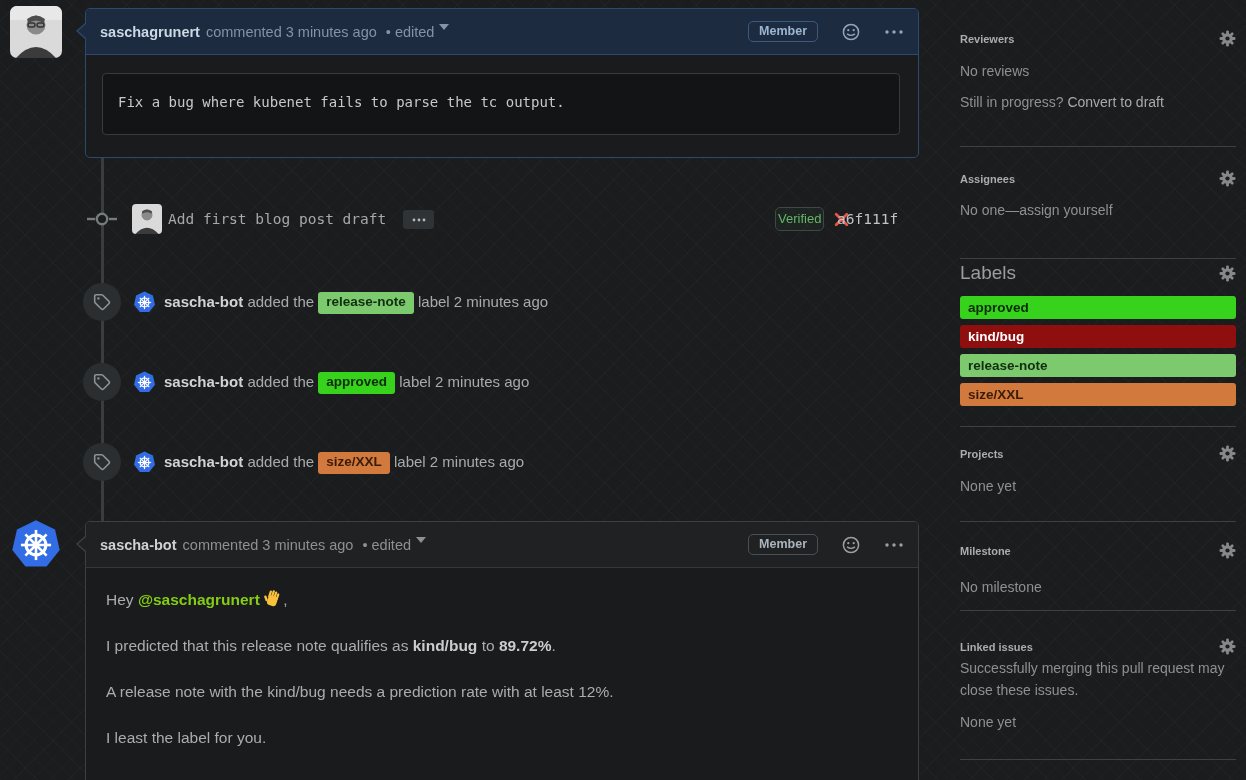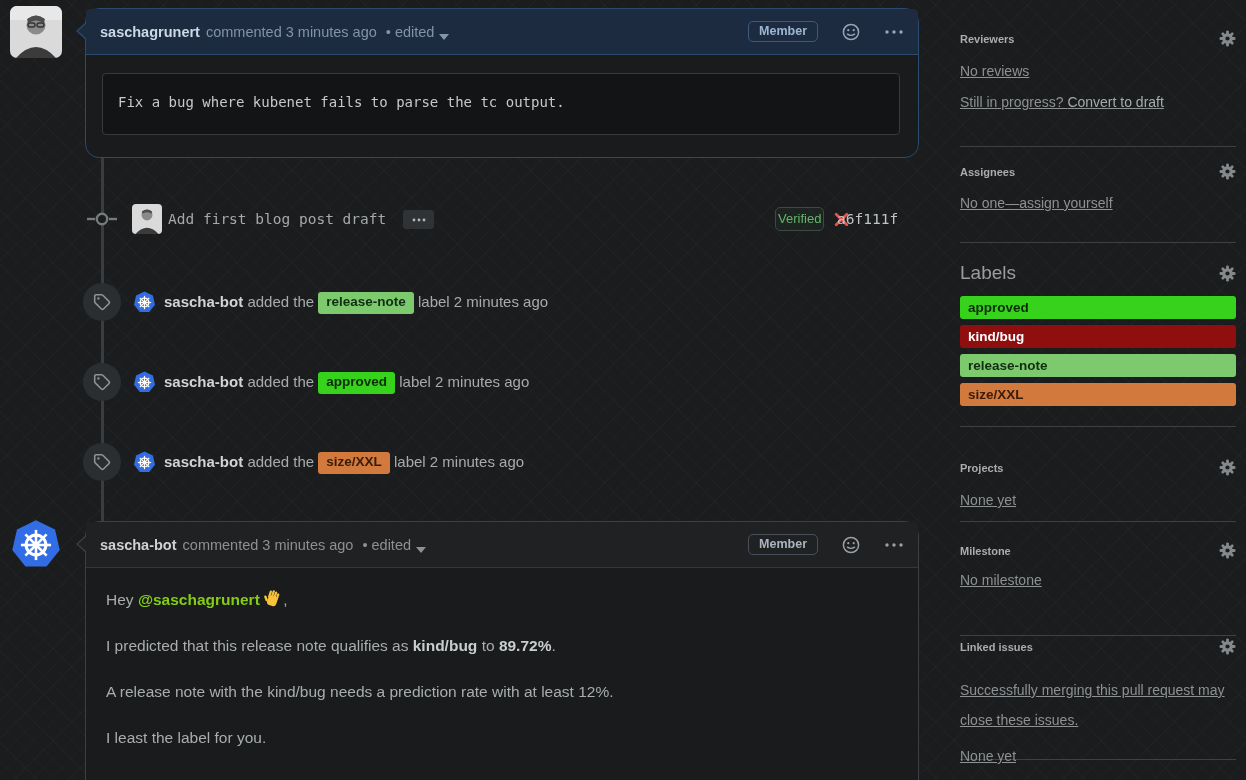--- a/index.html
+++ b/index.html
@@ -21,35 +21,35 @@
 
   
   .timeline-line { position:absolute; left:101px; top:30px; width:3px; height:750px; background:#3a3d3f; z-index:0; }
 
   
   .avatar-lg { position:absolute; width:52px; height:52px; border-radius:7px; overflow:hidden; z-index:2; }
   .avatar-photo-sm { width:30px; height:30px; border-radius:4px; overflow:hidden; }
   .k8s-sm { width:23px; height:23px; }
 
   
-  .comment { position:absolute; left:85px; width:834px; background:#191b1c; border-radius:14px; z-index:1; }
+  .comment { position:absolute; left:85px; width:834px; background:#191b1c; border-radius:5px; z-index:1; }
   .c1 { top:8px; height:150px; border:1px solid #2b4a6e; }
   .c2 { top:521px; height:300px; border:1px solid #3c4043; }
   .c-header {
     height:46px; display:flex; align-items:center; padding:0 14px;
     border-radius:4px 4px 0 0; font-size:14.5px; position:relative;
   }
   .c1 .c-header { background:#1d2b40; border-bottom:1px solid #2b4a6e; color:#8093a8; }
   .c2 .c-header { background:#1f2123; border-bottom:1px solid #343839; color:#8d9193; }
   .c-author { font-weight:bold; margin-right:6px; text-decoration:none; }
   .c1 .c-author { color:#ccd8e4; }
   .c2 .c-author { color:#ced2d4; }
   .c-meta { margin-right:5px; }
   .c-sep { margin:0 4px; }
-  .edited-btn { cursor:pointer; display:inline-flex; align-items:flex-end; gap:5px; }
+  .edited-btn { cursor:pointer; display:inline-flex; align-items:flex-start; gap:5px; }
   .tri-down { width:0; height:0; border-left:5px solid transparent; border-right:5px solid transparent; display:inline-block; }
   .c1 .tri-down { border-top:6px solid #8295aa; }
   .c2 .tri-down { border-top:6px solid #8d9193; }
   .c-header-right { margin-left:auto; display:flex; align-items:center; gap:24px; }
   .member-badge {
     font-size:12.5px; font-weight:bold; padding:3px 10px 4px; border-radius:5px; line-height:1;
   }
   .c1 .member-badge { border:1px solid #3d5a7a; color:#9cb6d1; }
   .c2 .member-badge { border:1px solid #47505a; color:#aab4be; }
   .icon-btn { background:none; border:none; cursor:pointer; display:flex; align-items:center; padding:0; }
@@ -107,21 +107,21 @@
   .c2-body b { color:#c9cdcf; }
   .mention { font-weight:bold; color:#84cc16; text-decoration:none; }
 
   
   #sidebar { position:absolute; left:960px; top:0; width:276px; height:780px; font-size:14px; }
   .sb-sec { position:absolute; left:0; width:276px; border-bottom:1px solid #3e4143; }
   .sb-head { display:flex; justify-content:space-between; align-items:center; }
   .sb-title { font-weight:bold; color:#a9adaf; font-size:11px; }
   .sb-title-light { font-weight:normal; color:#9a9ea0; font-size:19px; }
   .gear-btn { background:none; border:none; cursor:pointer; padding:0; display:flex; }
-  .sb-val { color:#8d9193;text-decoration:underline; }
+  .sb-val { color:#8d9193; }
   .sb-link { color:#a6abad; text-decoration:none; cursor:pointer; }
   .sb-label-bar {
     height:23px; line-height:23px; border-radius:3px; font-size:13.5px; font-weight:bold;
     padding:0 8px; margin-bottom:6px; cursor:pointer;
   }
 </style>
 </head>
 <body>
 
 <div id="page">
@@ -379,21 +379,21 @@
               <circle cx="8.5" cy="8.5" r="5.3"></circle>
             </g>
             <circle cx="8.5" cy="8.5" r="2.1" fill="#1b1c1d"></circle>
           </svg>
         </button>
       </div>
       <div class="sb-val" style="margin-top:16px;">No reviews</div>
       <div class="sb-val" style="margin-top:15px;"><span>Still in progress? </span><a href="#" class="sb-link">Convert to draft</a></div>
     </div>
 
-    <div class="sb-sec" style="top:148px; height:95px; padding-top:15px;">
+    <div class="sb-sec" style="top:148px; height:111px; padding-top:22px;">
       <div class="sb-head">
         <span class="sb-title">Assignees</span>
         <button class="gear-btn">
           <svg width="17" height="17" viewBox="0 0 17 17">
             <g fill="#85898b">
               <rect x="7.1" y="0.5" width="2.8" height="16" rx="1.2"></rect>
               <rect x="7.1" y="0.5" width="2.8" height="16" rx="1.2" transform="rotate(45 8.5 8.5)"></rect>
               <rect x="7.1" y="0.5" width="2.8" height="16" rx="1.2" transform="rotate(90 8.5 8.5)"></rect>
               <rect x="7.1" y="0.5" width="2.8" height="16" rx="1.2" transform="rotate(135 8.5 8.5)"></rect>
               <circle cx="8.5" cy="8.5" r="5.3"></circle>
@@ -422,72 +422,72 @@
         </button>
       </div>
       <div style="margin-top:12px;">
         <div class="sb-label-bar" style="background-color: rgb(54, 210, 28); color: rgb(12, 44, 10);">approved</div>
         <div class="sb-label-bar" style="background-color: rgb(143, 14, 14); color: rgb(255, 255, 255);">kind/bug</div>
         <div class="sb-label-bar" style="background-color: rgb(125, 201, 110); color: rgb(16, 46, 16);">release-note</div>
         <div class="sb-label-bar" style="background-color: rgb(210, 121, 62); color: rgb(58, 28, 7);">size/XXL</div>
       </div>
     </div>
 
-    <div class="sb-sec" style="top:428px; height:94px; padding-top:31px;">
+    <div class="sb-sec" style="top:428px; height:94px; padding-top:17px;">
       <div class="sb-head">
         <span class="sb-title">Projects</span>
         <button class="gear-btn">
           <svg width="17" height="17" viewBox="0 0 17 17">
             <g fill="#85898b">
               <rect x="7.1" y="0.5" width="2.8" height="16" rx="1.2"></rect>
               <rect x="7.1" y="0.5" width="2.8" height="16" rx="1.2" transform="rotate(45 8.5 8.5)"></rect>
               <rect x="7.1" y="0.5" width="2.8" height="16" rx="1.2" transform="rotate(90 8.5 8.5)"></rect>
               <rect x="7.1" y="0.5" width="2.8" height="16" rx="1.2" transform="rotate(135 8.5 8.5)"></rect>
               <circle cx="8.5" cy="8.5" r="5.3"></circle>
             </g>
             <circle cx="8.5" cy="8.5" r="2.1" fill="#1b1c1d"></circle>
           </svg>
         </button>
       </div>
       <div class="sb-val" style="margin-top:16px;">None yet</div>
     </div>
 
-    <div class="sb-sec" style="top:523px; height:113px; padding-top:19px;">
+    <div class="sb-sec" style="top:523px; height:88px; padding-top:19px;">
       <div class="sb-head">
         <span class="sb-title">Milestone</span>
         <button class="gear-btn">
           <svg width="17" height="17" viewBox="0 0 17 17">
             <g fill="#85898b">
               <rect x="7.1" y="0.5" width="2.8" height="16" rx="1.2"></rect>
               <rect x="7.1" y="0.5" width="2.8" height="16" rx="1.2" transform="rotate(45 8.5 8.5)"></rect>
               <rect x="7.1" y="0.5" width="2.8" height="16" rx="1.2" transform="rotate(90 8.5 8.5)"></rect>
               <rect x="7.1" y="0.5" width="2.8" height="16" rx="1.2" transform="rotate(135 8.5 8.5)"></rect>
               <circle cx="8.5" cy="8.5" r="5.3"></circle>
             </g>
             <circle cx="8.5" cy="8.5" r="2.1" fill="#1b1c1d"></circle>
           </svg>
         </button>
       </div>
-      <div class="sb-val" style="margin-top:13px;">No milestone</div>
+      <div class="sb-val" style="margin-top:20px;">No milestone</div>
     </div>
 
     <div class="sb-sec" style="top:619px; height:141px; padding-top:19px;">
       <div class="sb-head">
         <span class="sb-title">Linked issues</span>
         <button class="gear-btn">
           <svg width="17" height="17" viewBox="0 0 17 17">
             <g fill="#85898b">
               <rect x="7.1" y="0.5" width="2.8" height="16" rx="1.2"></rect>
               <rect x="7.1" y="0.5" width="2.8" height="16" rx="1.2" transform="rotate(45 8.5 8.5)"></rect>
               <rect x="7.1" y="0.5" width="2.8" height="16" rx="1.2" transform="rotate(90 8.5 8.5)"></rect>
               <rect x="7.1" y="0.5" width="2.8" height="16" rx="1.2" transform="rotate(135 8.5 8.5)"></rect>
               <circle cx="8.5" cy="8.5" r="5.3"></circle>
             </g>
             <circle cx="8.5" cy="8.5" r="2.1" fill="#1b1c1d"></circle>
           </svg>
         </button>
       </div>
-      <div class="sb-val" style="margin-top:20px; line-height:30px;">Successfully merging this pull request may close these issues.</div>
+      <div class="sb-val" style="margin-top:2px; line-height:22px;">Successfully merging this pull request may close these issues.</div>
       <div class="sb-val" style="margin-top:13px;">None yet</div>
     </div>
 
   </div>
 </div>
 
 </body></html>

